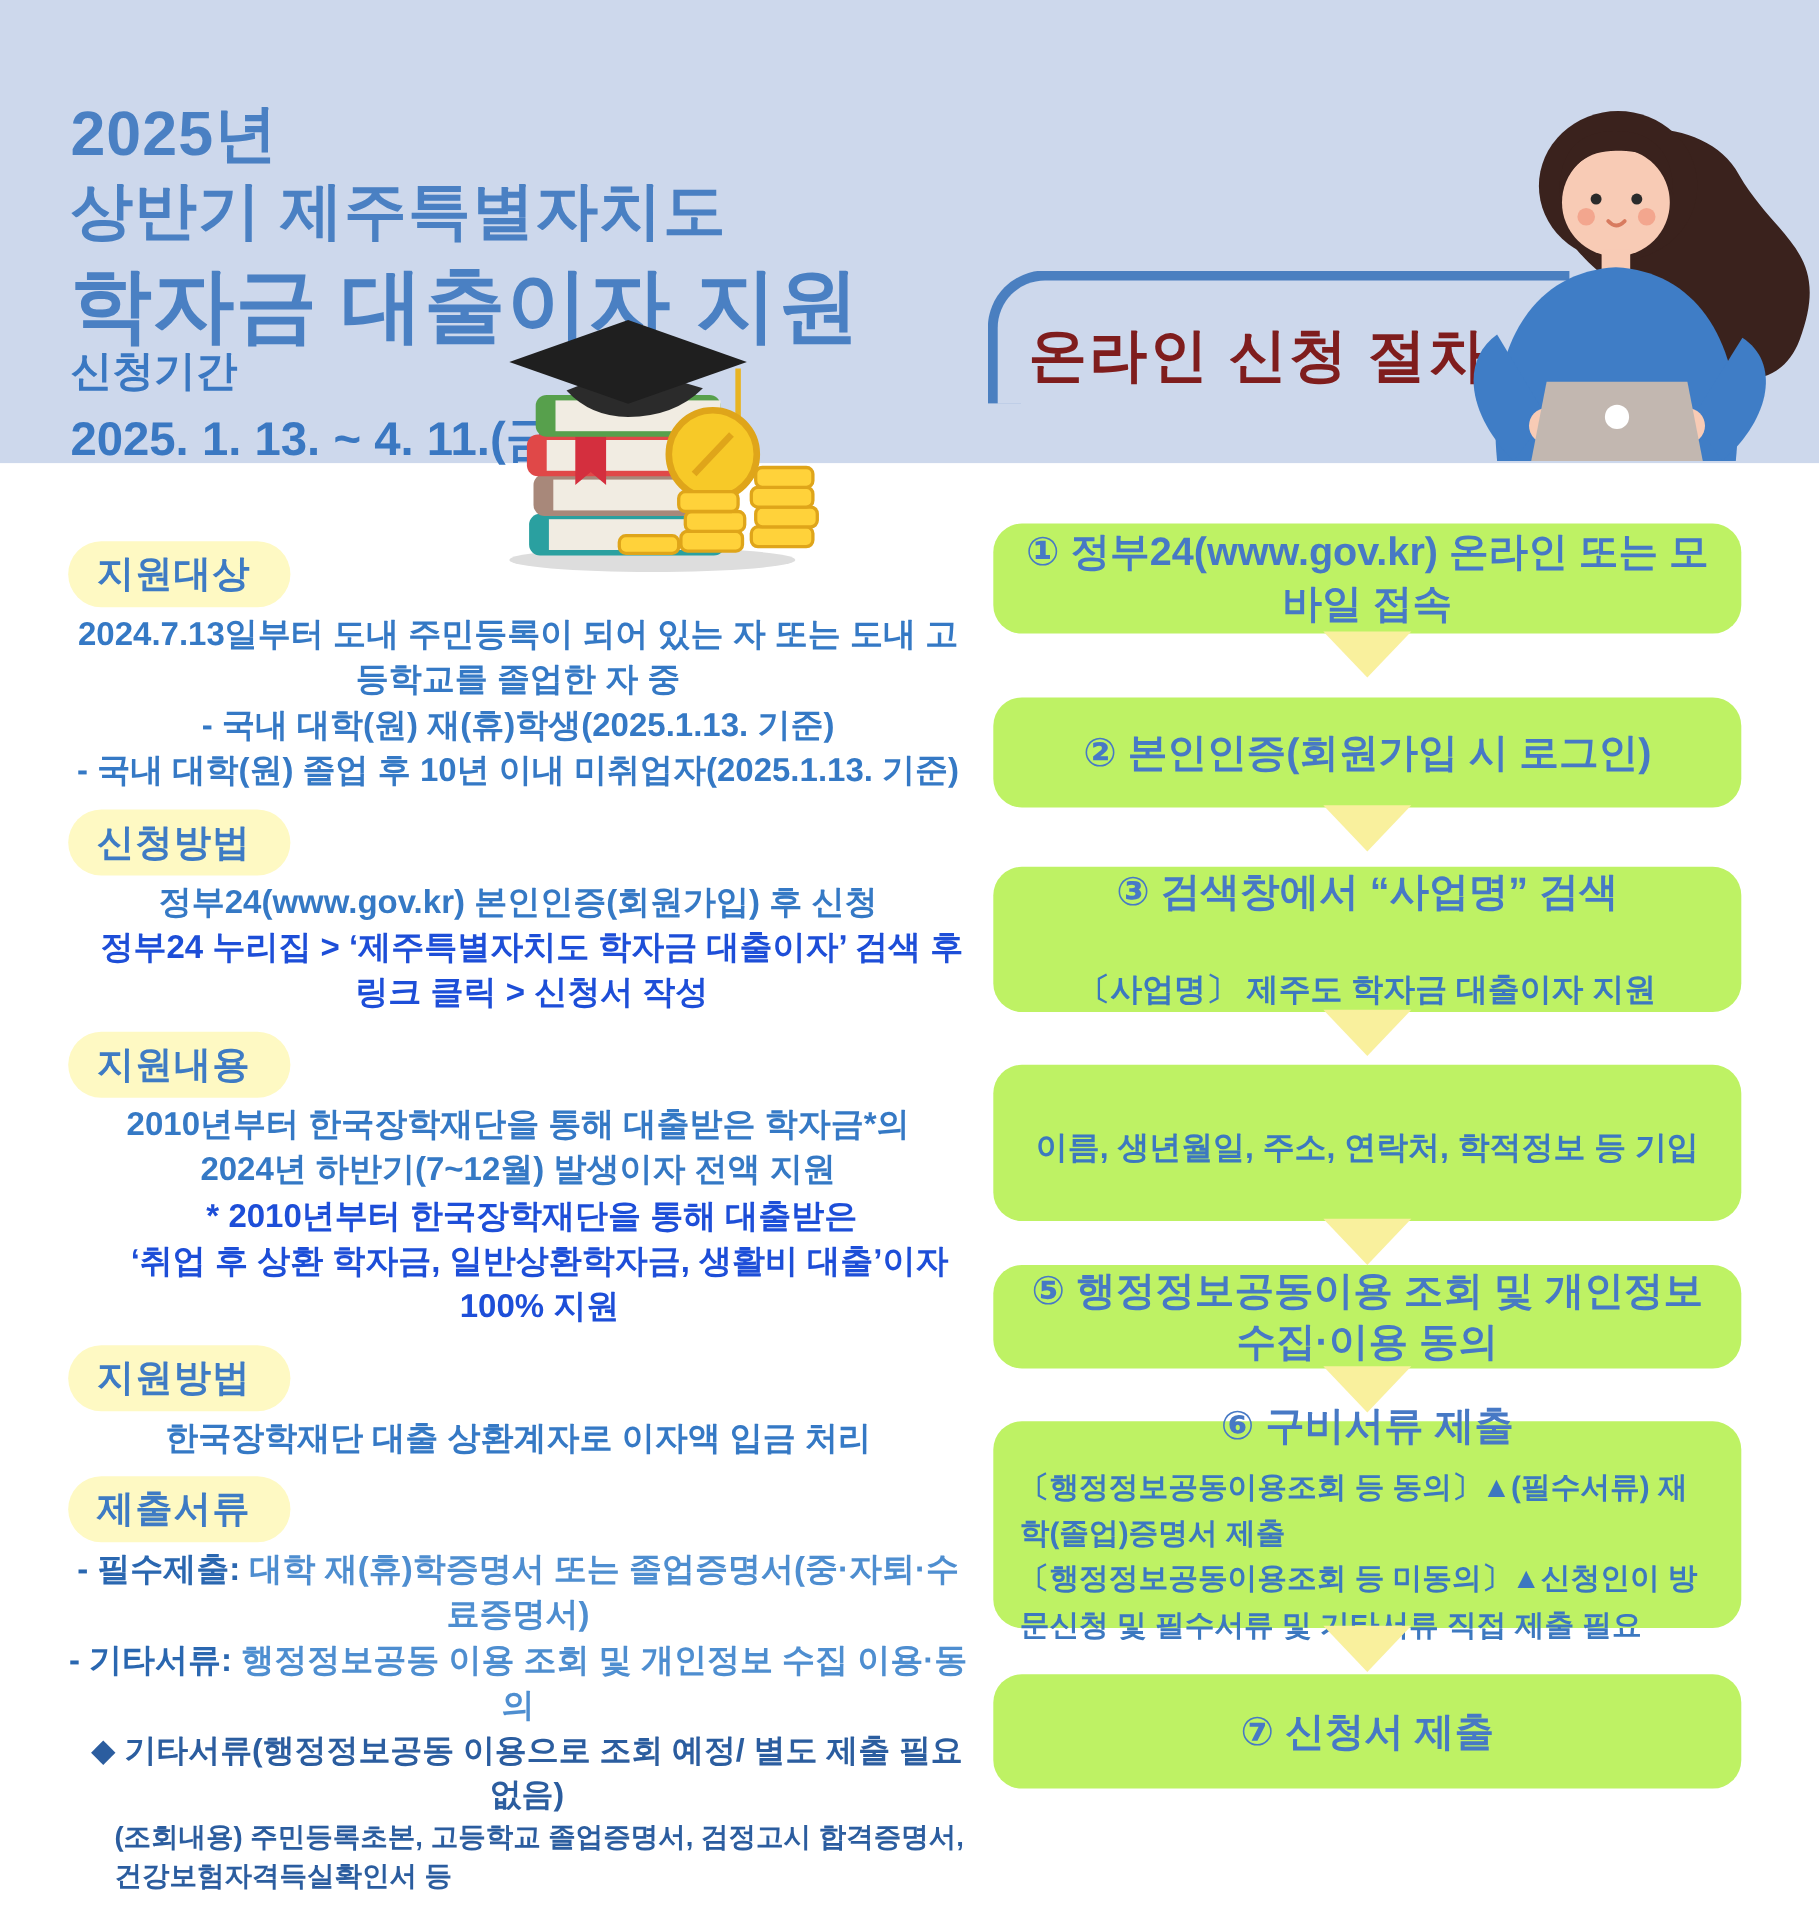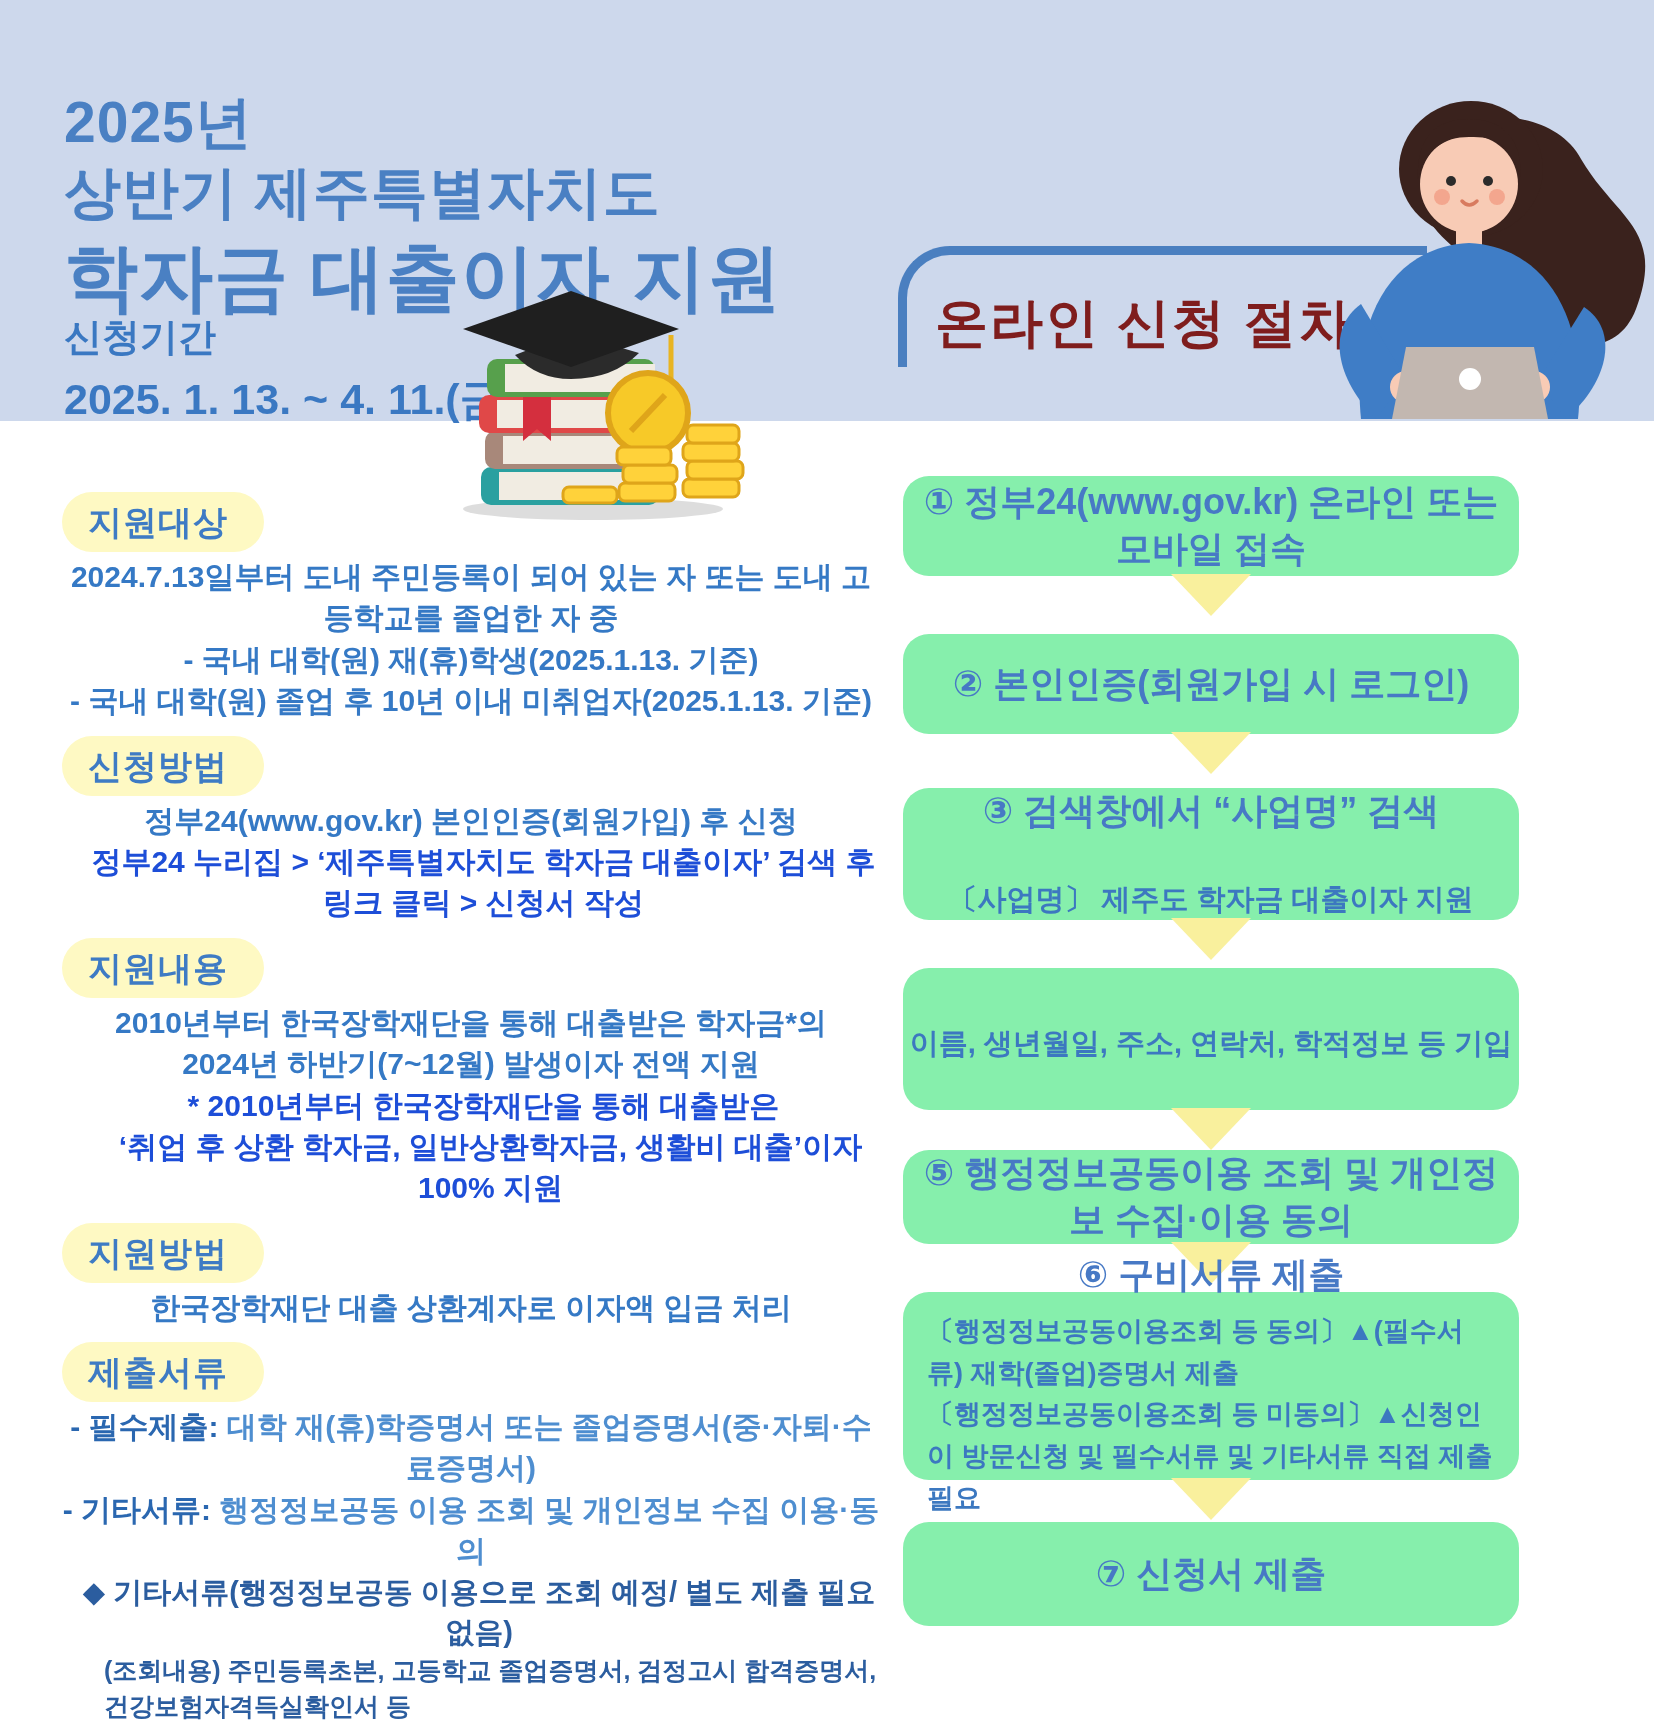--- a/index.html
+++ b/index.html
@@ -43,21 +43,21 @@
   }
   .bodyline{font-size:30px;line-height:1.38;font-weight:bold;color:#3579c5;text-align:center;}
   .pink{color:#1d4ed8;margin-left:25px;}
   .prefix{color:#2a67b0;}
   .rest{color:#4e8ed0;}
   .navy{color:#2b5d9f;font-size:29px;padding-left:16px;}
   .smallline{color:#2b5d9f;font-size:25px;font-weight:600;padding-left:42px;line-height:1.45;}
 
   
   .step{
-    position:absolute;left:903px;width:616px;background:#86efac;border-radius:26px;
+    position:absolute;left:903px;width:680px;background:#bef264;border-radius:26px;
     display:flex;flex-direction:column;justify-content:center;align-items:center;
     text-align:center;z-index:2;
   }
   .step::after{
     content:"";position:absolute;left:50%;transform:translateX(-50%);top:calc(100% - 2px);
     width:0;height:0;border-left:40px solid transparent;border-right:40px solid transparent;
     border-top:42px solid #f9f09d;
   }
   .step.no-tail::after{display:none;}
   .step-title{font-size:36px;font-weight:bold;color:#4779c5;line-height:1.3;padding:0 14px;}

